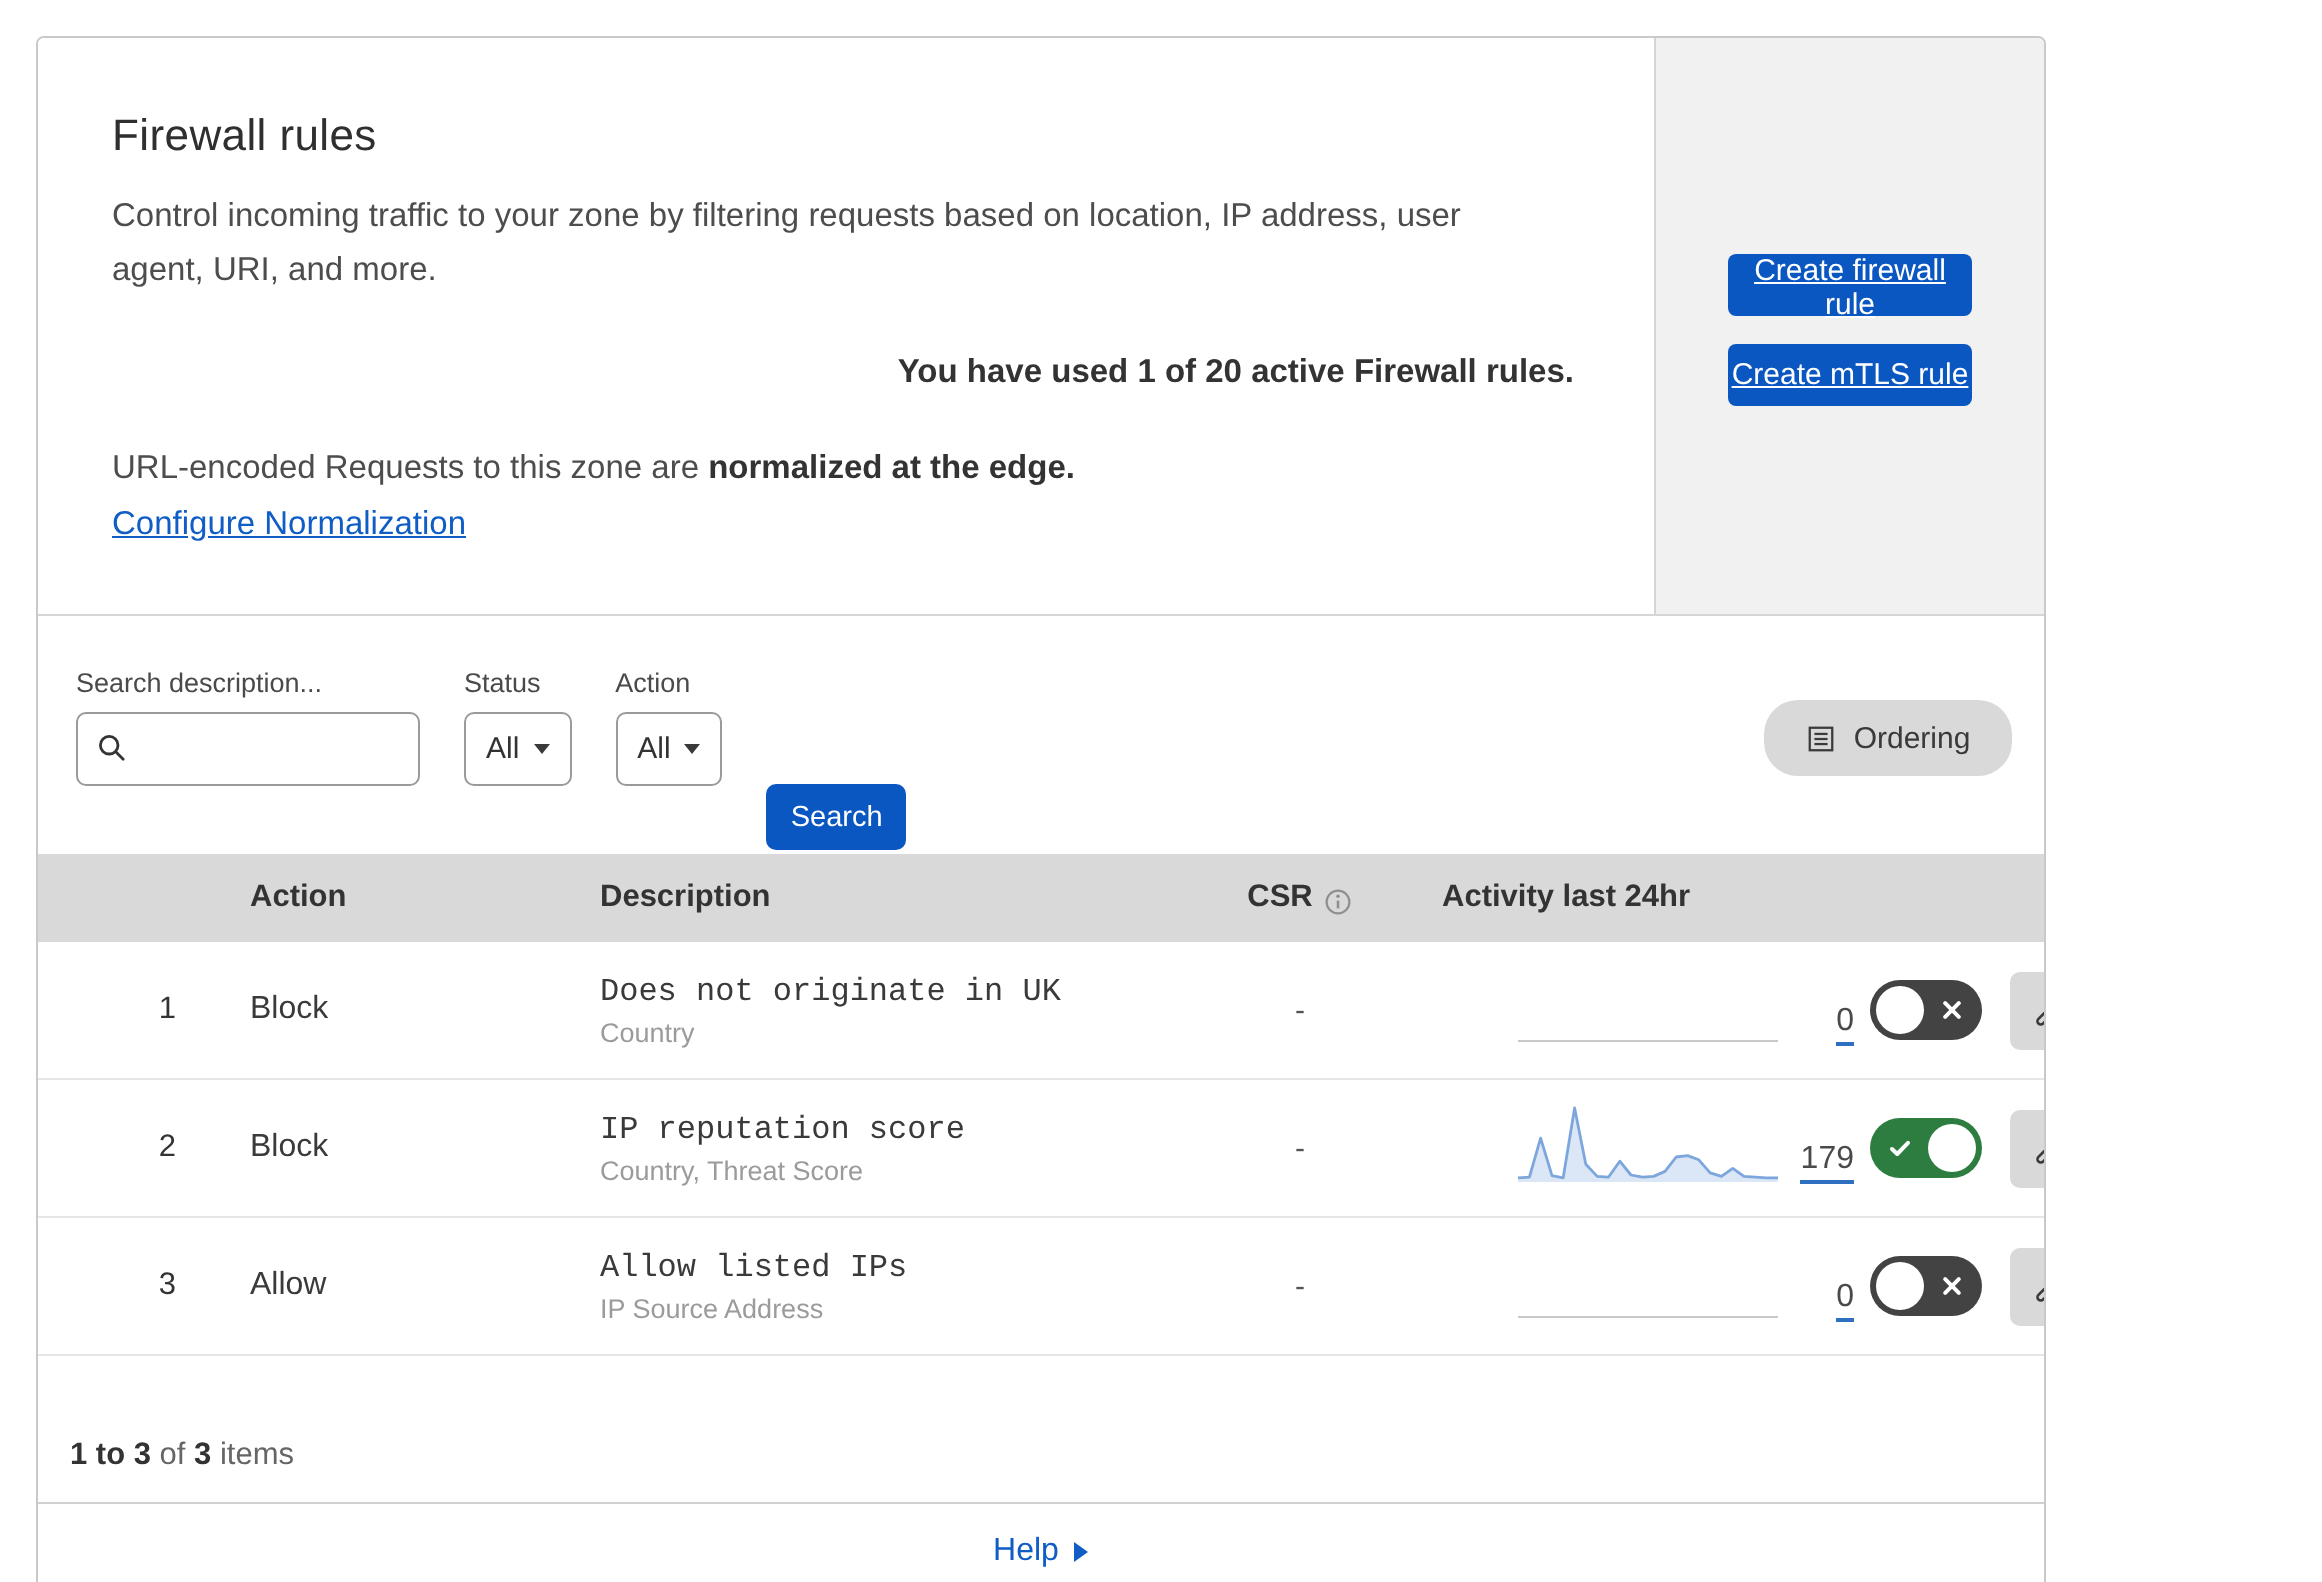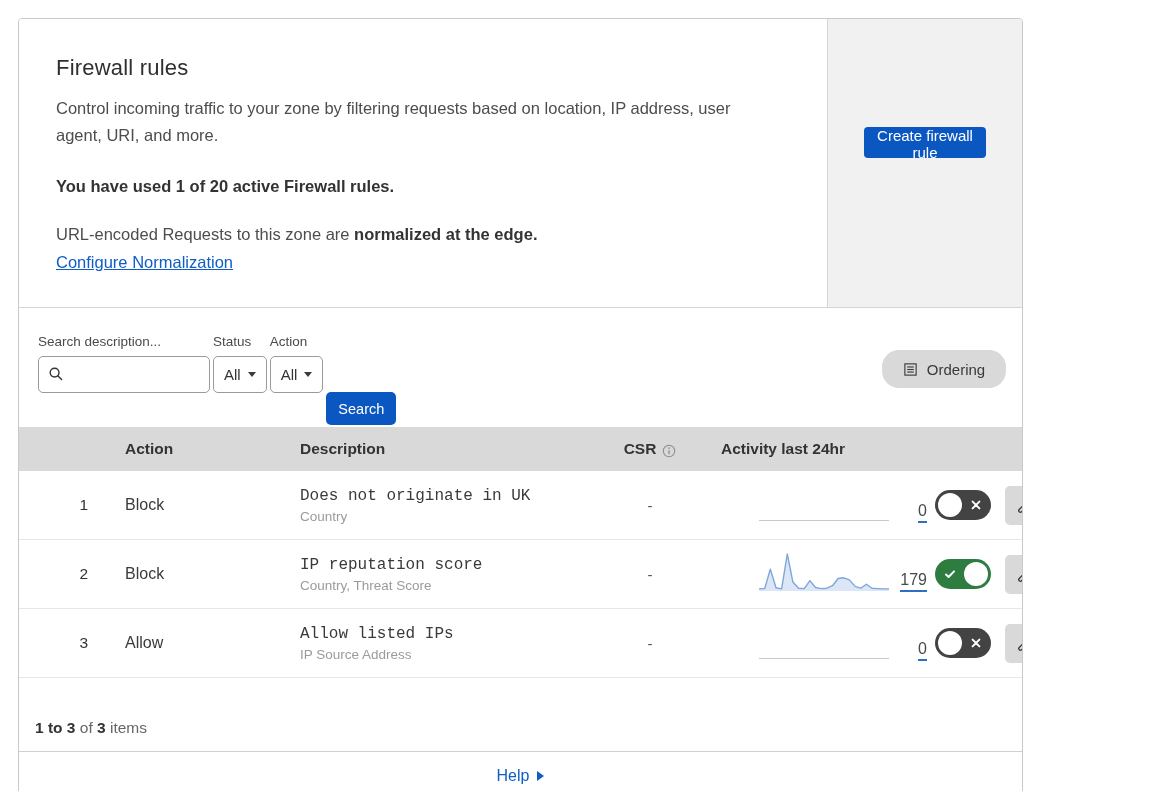--- a/index.html
+++ b/index.html
@@ -7,34 +7,34 @@
     font-family:"Liberation Sans","DejaVu Sans",sans-serif; color:#3a3a3a; }
   .container { margin:18px; width:1005px; height:783px;
     border:1px solid var(--border-gray,#c9c9c9); border-radius:4px;
     display:flex; flex-direction:column; background:#fff; overflow:hidden; }
 
   
   .top { display:flex; height:289px; border-bottom:1px solid #d5d5d5; flex:none; }
   .intro { width:808px; padding:36px 40px 0 37px; background:#fff; }
   .intro h1 { font-size:22px; font-weight:400; color:#2f2f2f; letter-spacing:.2px; }
   .intro .desc { margin-top:14px; font-size:16.5px; line-height:27px; color:#4d4d4d; max-width:720px; }
-  .intro .usage { margin-top:28px; font-size:16.5px; font-weight:700; color:#333; }
+  .intro .usage { margin-top:28px; font-size:16.5px; font-weight:700; color:#333;text-align:right; }
   .intro .norm { margin-top:29px; font-size:16.5px; color:#4d4d4d; }
   .intro .norm strong { color:#333; }
   .intro .cfg-link { display:inline-block; margin-top:9px; font-size:16.5px;
     color:var(--link-blue,#0f5dc5); text-decoration:underline; cursor:pointer; }
   .side-panel { flex:1; background:var(--side-panel-bg,#f1f1f1);
     border-left:1px solid #d5d5d5; padding:108px 36px 0 36px;
     display:flex; flex-direction:column; gap:14px; }
   .btn-primary { display:block; width:100%; height:31px; background:var(--primary-blue,#0b57c2);
     color:#fff; border:none; border-radius:4px; font-size:15px;
-    font-family:inherit; cursor:pointer; }
-
-  
-  .filters { height:119px; padding:26px 16px 0 19px; display:flex; gap:3px;
+    font-family:inherit; cursor:pointer;text-decoration:underline; }
+
+  
+  .filters { height:119px; padding:26px 16px 0 19px; display:flex; gap:22px;
     align-items:flex-start; flex:none; }
   .fgroup label { display:block; font-size:13.5px; color:#4a4a4a; margin-bottom:7px; }
   .search-box { position:relative; width:172px; height:37px; }
   .search-box input { width:100%; height:100%; border:1px solid #9a9a9a; border-radius:5px;
     padding:0 8px 0 34px; font-size:14px; font-family:inherit; color:#333; outline:none; }
   .search-box svg { position:absolute; left:10px; top:10px; }
   .select-box { height:37px; border:1px solid #9a9a9a; border-radius:5px; background:#fff;
     display:flex; align-items:center; justify-content:center; gap:7px; padding:0 10px;
     font-size:15px; color:#333; cursor:pointer; }
   .caret { width:0; height:0; border-left:4px solid transparent;
@@ -102,20 +102,21 @@
   <div class="top">
     <div class="intro">
       <h1>Firewall rules</h1>
       <p class="desc">Control incoming traffic to your zone by filtering requests based on location, IP address, user agent, URI, and more.</p>
       <p class="usage">You have used 1 of 20 active Firewall rules.</p>
       <p class="norm"><span>URL-encoded Requests to this zone are </span><strong>normalized at the edge.</strong></p>
       <a class="cfg-link">Configure Normalization</a>
     </div>
     <div class="side-panel">
       <button class="btn-primary">Create firewall rule</button>
+      <button class="btn-primary">Create mTLS rule</button>
     </div>
   </div>
 
   <div class="filters">
     <div class="fgroup">
       <label>Search description...</label>
       <div class="search-box">
         <svg width="16" height="16" viewBox="0 0 16 16">
             <circle cx="6.6" cy="6.6" r="4.4" fill="none" stroke="#333" stroke-width="1.4"></circle>
             <line x1="10" y1="10" x2="13.6" y2="13.6" stroke="#333" stroke-width="1.4" stroke-linecap="round"></line>

